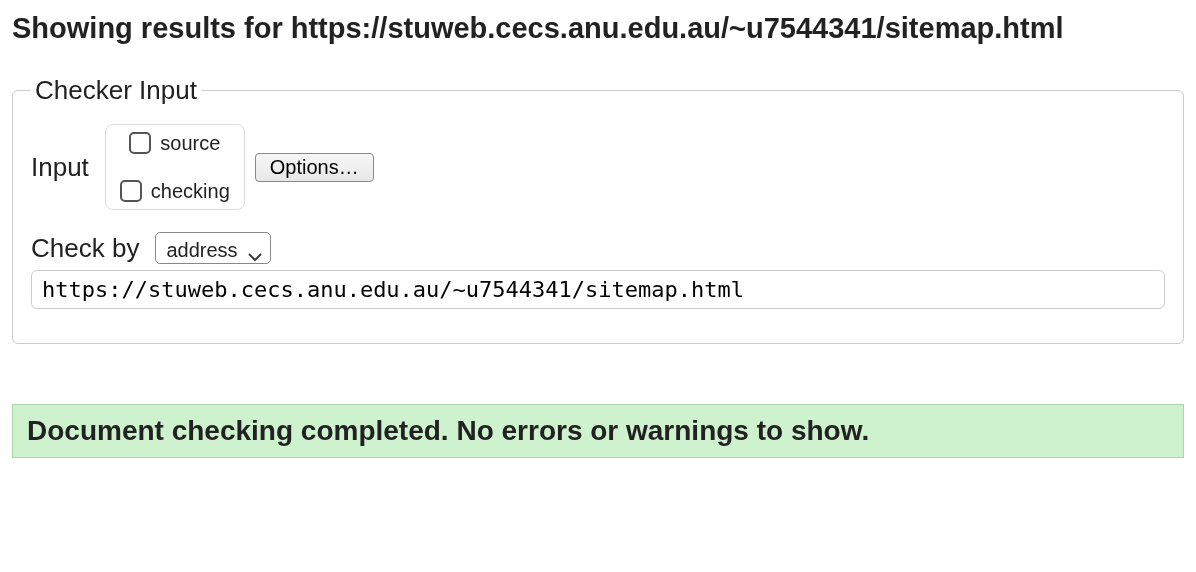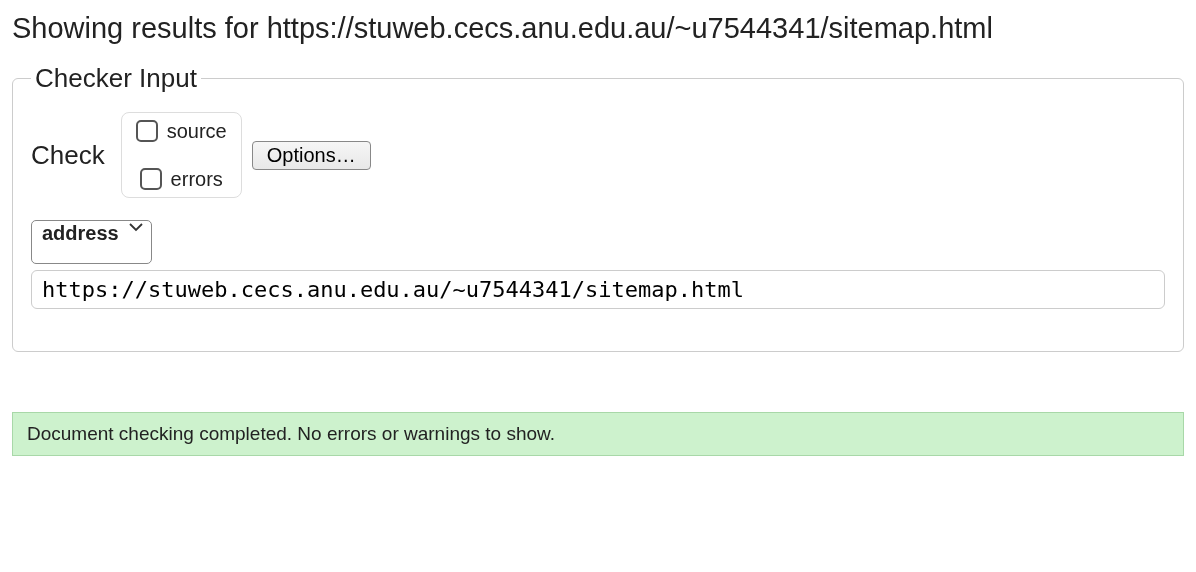--- a/index.html
+++ b/index.html
@@ -8,27 +8,27 @@
     body {
       font-family: -apple-system, BlinkMacSystemFont, "Segoe UI", Helvetica, Arial, sans-serif;
       font-size: 22px;
       margin: 0;
       padding: 8px 12px;
       background: #fff;
       color: #222;
     }
     .heading {
       font-size: 29px;
-      font-weight: 400;
-      margin: 4px 0 18px 0;
+      font-weight: 700;
+      margin: 4px 0 30px 0;
     }
     fieldset {
       border: 1px solid #ccc;
       border-radius: 6px;
-      padding: 18px 18px 20px 18px;
+      padding: 18px 18px 12px 18px;
       margin: 0 0 60px 0;
     }
     legend {
       font-size: 26px;
       font-weight: 400;
       padding: 0 4px;
     }
     .row {
       display: flex;
       align-items: center;
@@ -73,28 +73,27 @@
       font-size: 20px;
       padding: 2px 14px;
       border: 1px solid #888;
       border-radius: 4px;
       background: linear-gradient(#f6f6f6, #e8e8e8);
       cursor: pointer;
     }
     .select-wrap {
       position: relative;
       display: inline-flex;
-      align-items: flex-start;
+      align-items: flex-end;
       border: 1px solid #888;
       border-radius: 5px;
       padding: 1px 32px 1px 10px;
       background: #fff;
       font-size: 20px;
-      height: 44px;
-      font-weight: bold;
+      height: 32px;
     }
     .select-wrap .chevron {
       position: absolute;
       right: 8px;
       pointer-events: none;
     }
     .url-input {
       display: block;
       width: 100%;
       font-family: ui-monospace, SFMono-Regular, Menlo, Consolas, monospace;
@@ -102,55 +101,56 @@
       padding: 6px 10px;
       border: 1px solid #ccc;
       border-radius: 6px;
       margin-top: 6px;
       margin-bottom: 22px;
     }
     .result-banner {
       background: #cdf2cd;
       border: 1px solid #a8d8a8;
       padding: 10px 14px;
-      font-size: 19px;
-      font-weight: 400;
+      font-size: 28px;
+      font-weight: 700;
     }
     .chevron svg {
       display: block;
     }
   </style>
 </head>
 <body>
 
 <div class="heading">
   <span>Showing results for </span><span>https://stuweb.cecs.anu.edu.au/~u7544341/sitemap.html</span>
 </div>
 
 <fieldset>
   <legend>Checker Input</legend>
 
   <div class="row">
-    <span class="row-label">Check</span>
+    <span class="row-label">Input</span>
 
     <span class="chk-group">
       <span class="chk-item">
         <input type="checkbox" style="">
         <label>source</label>
       </span>
       <span class="chk-item">
         <input type="checkbox" style="">
-        <label>errors</label>
+        <label>checking</label>
       </span>
     </span>
 
     <button type="button" class="btn">Options…</button>
   </div>
 
   <div class="row" style="margin-bottom:4px;">
+    <span class="row-label">Check by</span>
     <span class="select-wrap">
       <span>address</span>
       <span class="chevron">
         <svg width="14" height="10" viewBox="0 0 14 10">
             <path d="M1 2 L7 8 L13 2" fill="none" stroke="#333" stroke-width="1.8"></path>
           </svg>
       </span>
     </span>
   </div>
 

